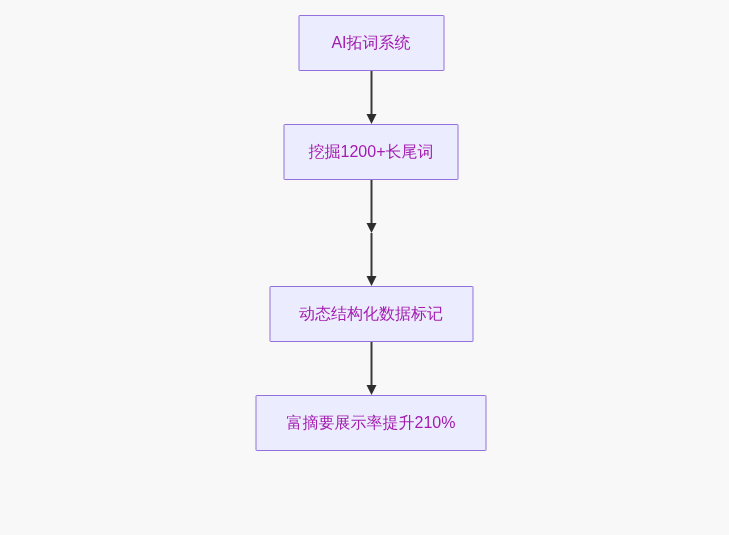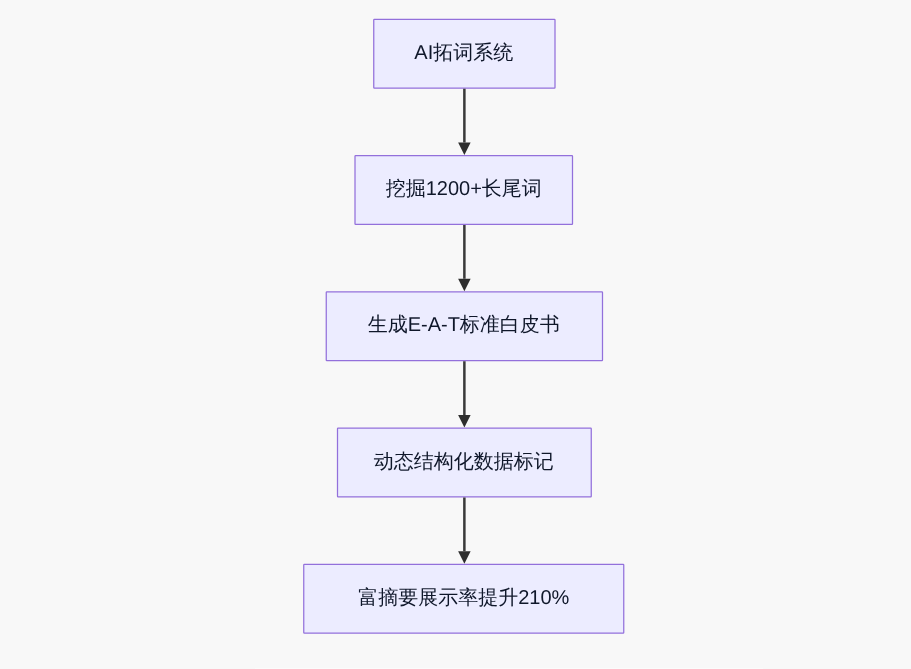--- a/index.html
+++ b/index.html
@@ -22,21 +22,21 @@
   }
   .node {
     box-sizing: border-box;
     height: 56px;
     background: #ececff;
     border: 1px solid #9370db;
     border-radius: 1px;
     display: flex;
     align-items: center;
     justify-content: center;
-    color: #0f172a;
+    color: #a21caf;
     font-size: 16px;
     line-height: 1;
     white-space: nowrap;
   }
   .edge {
     height: 53px;
     display: flex;
     flex-direction: column;
     align-items: center;
   }
@@ -70,36 +70,33 @@
 
     <div class="node" style="width:175px">
       <span>挖掘1200+长尾词</span>
     </div>
 
     <div class="edge">
       <div class="line"></div>
       <div class="head"></div>
     </div>
 
-    <div class="node" style="width:222px">
-      <span>生成E-A-T标准白皮书</span>
-    </div>
 
     <div class="edge">
       <div class="line"></div>
       <div class="head"></div>
     </div>
 
     <div class="node" style="width:204px">
       <span>动态结构化数据标记</span>
     </div>
 
     <div class="edge">
       <div class="line"></div>
       <div class="head"></div>
     </div>
 
-    <div class="node" style="width:257px">
+    <div class="node" style="width:231px">
       <span>富摘要展示率提升210%</span>
     </div>
 
   </div>
 </div>
 
 </body></html>

